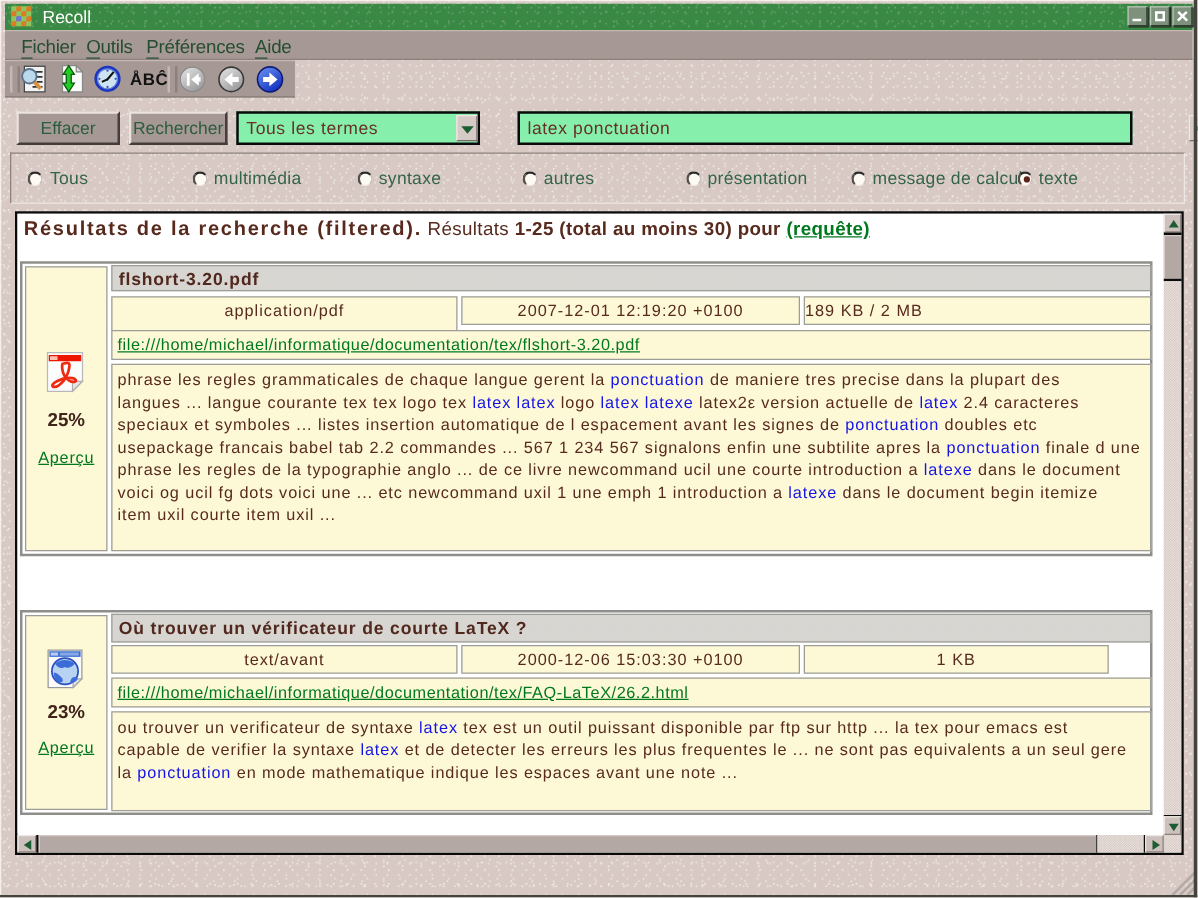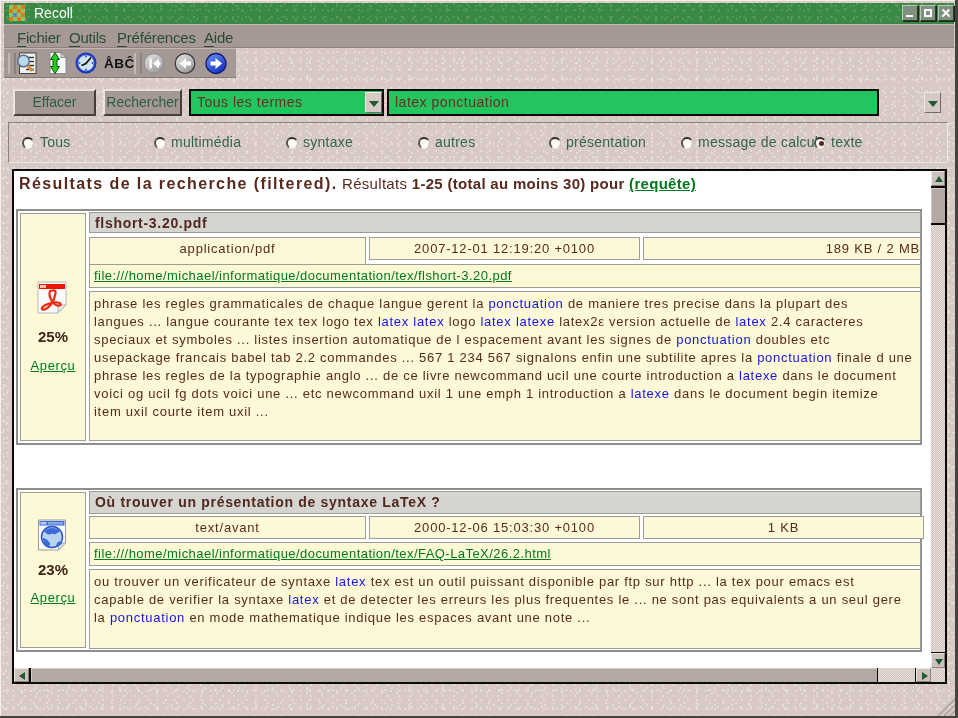--- a/index.html
+++ b/index.html
@@ -52,24 +52,24 @@
 #tbar1{left:4px;width:128px}
 #tbar2{left:132px;width:104px}
 .thandle{top:4px;width:8px;height:21px;border-left:2px solid #c4b8b4;border-right:2px solid #8d817d;background:#a69995}
 
 .pbtn{top:89px;height:27px;background:#a69995;
   border-top:2px solid #ece3df;border-left:2px solid #ece3df;
   border-bottom:2px solid #453d39;border-right:2px solid #453d39;
   font-size:14px;color:#2c5c3e;text-align:center;line-height:22px}
 #b-eff{left:13px;width:83px}
 #b-rech{left:103px;width:79px}
-.field{top:89px;height:27px;background:#22c55e;border:2px solid #0a0a0a;font-size:14px;color:#653026;line-height:23px;letter-spacing:0.5px}
+.field{top:89px;height:27px;background:#86efac;border:2px solid #0a0a0a;font-size:14px;color:#653026;line-height:23px;letter-spacing:0.5px}
 #combo1{left:189px;width:195px}
 #combo1 span{position:absolute;left:6px;top:0}
-#input1{left:387px;width:492px}
+#input1{left:414px;width:492px}
 #input1 span{position:absolute;left:6px;top:0}
 .droparr{position:absolute;top:1px;width:17px;height:21px;background:#d6cac6;border-top:1px solid #f0e8e4;border-left:1px solid #f0e8e4;border-right:1px solid #766a66;border-bottom:1px solid #766a66}
 .droparr:after{content:"";position:absolute;left:3px;top:8px;width:0;height:0;border:5px solid rgba(0,0,0,0);border-top:6px solid #1d5c32}
 
 #radioframe{left:8px;top:122px;width:940px;height:41px;
   border-top:1px solid #8d817d;border-left:1px solid #8d817d;
   border-bottom:1px solid #efe7e3;border-right:1px solid #efe7e3}
 .radio{width:12px;height:12px;border-radius:50%;background:#fdfaf4;
   border-width:2px 1px 1px 2px;border-style:solid;border-color:#2a2a28 #c8bcb8 #efe7e3 #55504c}
 .radio.sel:after{content:"";position:absolute;left:2.5px;top:2px;width:5px;height:5px;border-radius:50%;background:#5c241c}
@@ -210,44 +210,44 @@
     <path d="M30 24 l-8 8 v-8 z" fill="#e6e6e6" stroke="#b0b0b0" stroke-width="1"></path>
     <rect x="3" y="3" width="26" height="5" fill="#ee1500"></rect>
     <rect x="4" y="4" width="6" height="3" fill="#ffc0b0"></rect>
     <path d="M16.5 9.5 c2.5 -0.5 3.5 0.5 3 3 c-0.5 3.5 -2 7.5 -4.5 11 c-2.5 3 -6 5.5 -8.5 5 c-1.5 -1 0 -3 3 -4.5 c3.5 -1.8 8.5 -3 12.5 -2.5 c3 0.5 3.5 2.5 1.5 3 c-2.5 0.5 -6 -1.5 -8 -5 c-1.8 -3.2 -2.2 -7.5 -1.5 -9.5 z" fill="none" stroke="#ee2a11" stroke-width="2.2" stroke-linejoin="round"></path>
   </svg>
   <div class="abs" style="left:2px;top:117px;width:66px;text-align:center;font-size:15px;font-weight:bold;color:#40231b">25%</div>
   <div class="abs" style="left:2px;top:147px;width:66px;text-align:center;font-size:13px;letter-spacing:0.6px"><span class="grn">Aperçu</span></div>
   <div class="abs cell cgray" style="left:71px;top:1px;width:832px;height:21px;font-weight:bold;color:#50281e;line-height:21px;padding-left:5px;font-size:14px;letter-spacing:0.7px">flshort-3.20.pdf</div>
   <div class="abs cell" style="left:71px;top:26px;width:277px;height:39px;text-align:center;line-height:21px;letter-spacing:0.8px">application/pdf</div>
   <div class="abs cell" style="left:351px;top:26px;width:271px;height:23px;text-align:center;line-height:21px;letter-spacing:0.8px">2007-12-01 12:19:20 +0100</div>
-  <div class="abs cell" style="left:625px;top:26px;width:278px;height:23px;text-align:right;line-height:21px;letter-spacing:0.8px">189 KB / 2 MB</div>
+  <div class="abs cell" style="left:625px;top:26px;width:278px;height:23px;text-align:left;line-height:21px;letter-spacing:0.8px">189 KB / 2 MB</div>
   <div class="abs cell" style="left:71px;top:53px;width:832px;height:24px;line-height:22px;padding-left:4px"><span class="grn">file:///home/michael/informatique/documentation/tex/flshort-3.20.pdf</span></div>
   <div class="abs cell" style="left:71px;top:80px;width:832px;height:150px;line-height:18px;padding:3px 0 0 4px;letter-spacing:0.72px">phrase les regles grammaticales de chaque langue gerent la <span class="blu">ponctuation</span> de maniere tres precise dans la plupart des<br>langues ... langue courante tex tex logo tex <span class="blu">latex latex</span> logo <span class="blu">latex latexe</span> latex2ε version actuelle de <span class="blu">latex</span> 2.4 caracteres<br>speciaux et symboles ... listes insertion automatique de l espacement avant les signes de <span class="blu">ponctuation</span> doubles etc<br>usepackage francais babel tab 2.2 commandes ... 567 1 234 567 signalons enfin une subtilite apres la <span class="blu">ponctuation</span> finale d une<br>phrase les regles de la typographie anglo ... de ce livre newcommand ucil une courte introduction a <span class="blu">latexe</span> dans le document<br>voici og ucil fg dots voici une ... etc newcommand uxil 1 une emph 1 introduction a <span class="blu">latexe</span> dans le document begin itemize<br>item uxil courte item uxil ...</div>
 </div>
 
 <div class="abs rtable" style="top:317px;height:164px">
   <div class="abs cell" style="left:2px;top:2px;width:66px;height:156px"></div>
   <svg class="abs" style="left:19px;top:29px" width="30" height="32" viewBox="0 0 30 32">
     <path d="M1.5 1 h27 v23 l-7 7 h-20 z" fill="#fbfbfb" stroke="#999" stroke-width="1"></path>
     <path d="M28.5 24 l-7 7 v-7 z" fill="#e4e4e4" stroke="#aaa" stroke-width="1"></path>
     <rect x="2.5" y="2" width="25" height="4.5" fill="#3b6fd4"></rect>
     <rect x="3.5" y="3" width="6" height="2.5" fill="#b9ccee"></rect>
     <rect x="11" y="3" width="15" height="2.5" fill="#88a8e4"></rect>
     <circle cx="15" cy="18" r="10.5" fill="#b8d2f2" stroke="#2a50c0" stroke-width="1.4"></circle>
     <path d="M7 12 c4 -4 12 -4 16 0 c-3 3 -6 4 -8 2.5 c-3 2 -6 0.5 -8 -2.5 z" fill="#3c6cd8"></path>
     <path d="M6 19 c2.5 0 5 2.5 7 5 c1 2.5 -1.5 3.5 -3.5 3 c-2.5 -2 -3.5 -5 -3.5 -8 z" fill="#3c6cd8"></path>
     <path d="M21 23 c2 -1 4.5 -0.5 4 1.5 c-1.5 2 -4 3 -6 2.5 c0.5 -2 1 -3 2 -4 z" fill="#3c6cd8"></path>
   </svg>
   <div class="abs" style="left:2px;top:71px;width:66px;text-align:center;font-size:15px;font-weight:bold;color:#40231b">23%</div>
   <div class="abs" style="left:2px;top:100px;width:66px;text-align:center;font-size:13px;letter-spacing:0.6px"><span class="grn">Aperçu</span></div>
-  <div class="abs cell cgray" style="left:71px;top:1px;width:832px;height:23px;font-weight:bold;color:#50281e;line-height:21px;padding-left:5px;font-size:14px;letter-spacing:0.7px">Où trouver un présentation de syntaxe LaTeX ?</div>
+  <div class="abs cell cgray" style="left:71px;top:1px;width:832px;height:23px;font-weight:bold;color:#50281e;line-height:21px;padding-left:5px;font-size:14px;letter-spacing:0.7px">Où trouver un vérificateur de courte LaTeX ?</div>
   <div class="abs cell" style="left:71px;top:26px;width:277px;height:23px;text-align:center;line-height:21px;letter-spacing:0.8px">text/avant</div>
   <div class="abs cell" style="left:351px;top:26px;width:271px;height:23px;text-align:center;line-height:21px;letter-spacing:0.8px">2000-12-06 15:03:30 +0100</div>
-  <div class="abs cell" style="left:625px;top:26px;width:281px;height:23px;text-align:center;line-height:21px;letter-spacing:0.8px">1 KB</div>
+  <div class="abs cell" style="left:625px;top:26px;width:244px;height:23px;text-align:center;line-height:21px;letter-spacing:0.8px">1 KB</div>
   <div class="abs cell" style="left:71px;top:52px;width:832px;height:24px;line-height:22px;padding-left:4px"><span class="grn">file:///home/michael/informatique/documentation/tex/FAQ-LaTeX/26.2.html</span></div>
   <div class="abs cell" style="left:71px;top:79px;width:832px;height:80px;line-height:18px;padding:3px 0 0 4px;letter-spacing:0.72px">ou trouver un verificateur de syntaxe <span class="blu">latex</span> tex est un outil puissant disponible par ftp sur http ... la tex pour emacs est<br>capable de verifier la syntaxe <span class="blu">latex</span> et de detecter les erreurs les plus frequentes le ... ne sont pas equivalents a un seul gere<br>la <span class="blu">ponctuation</span> en mode mathematique indique les espaces avant une note ...</div>
 </div>
 </div>
 <div class="abs" id="vsb">
   <div class="abs sbtn" style="left:0;top:0;width:14px;height:15px">
       <i class="arr" style="left:3px;top:4px;border-bottom:6px solid #1d5c32;border-top:none"></i>
     </div>
   <div class="abs" style="left:0;top:15px;width:14px;height:2px;background:#0a0a0a"></div>
   <div class="abs sthumb" style="left:0;top:17px;width:14px;height:35px"></div>

